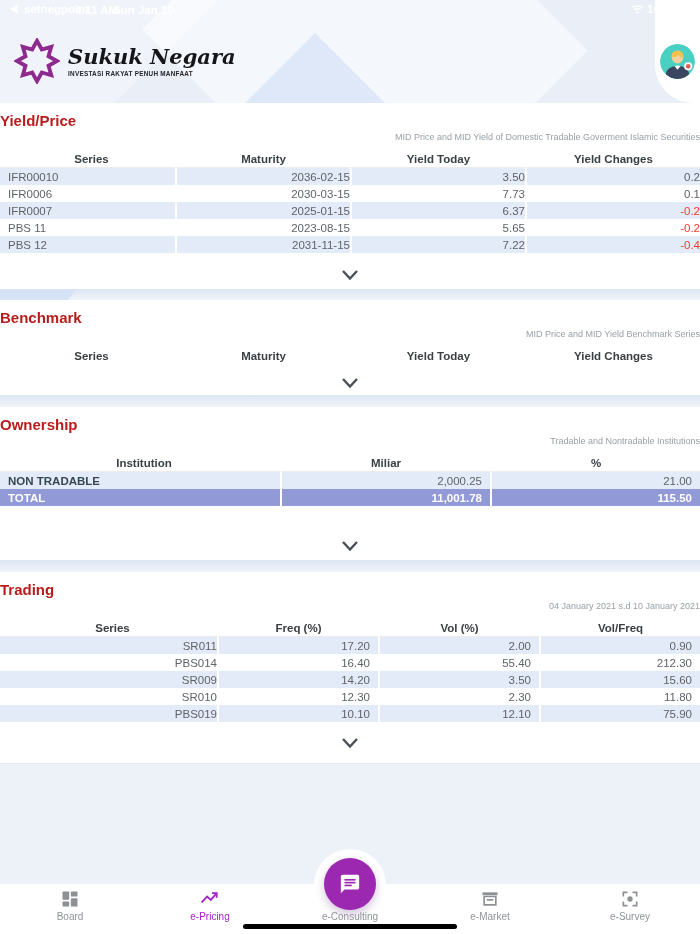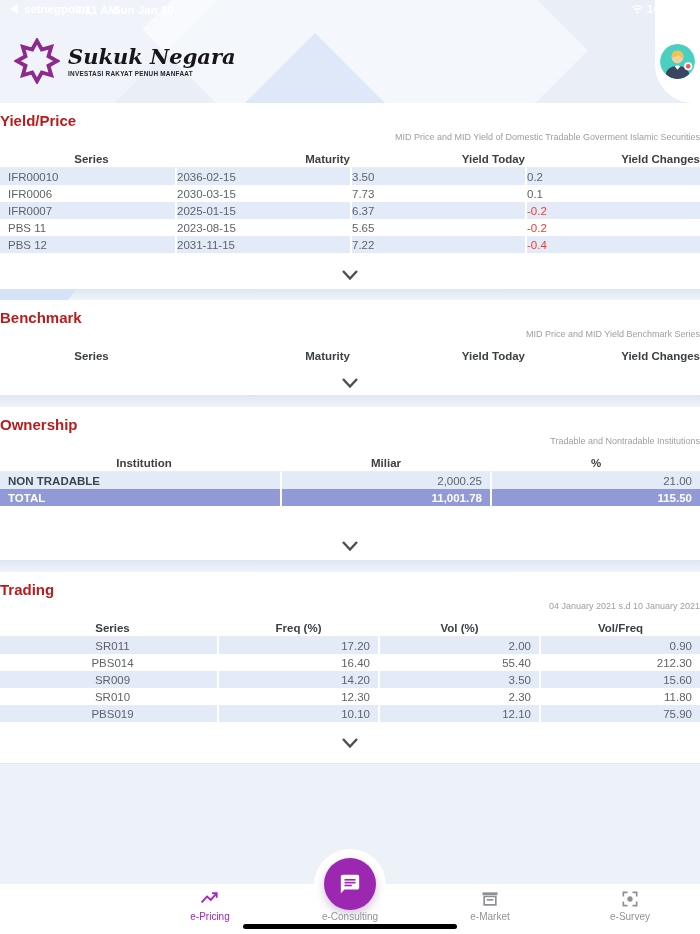--- a/index.html
+++ b/index.html
@@ -34,29 +34,29 @@
   .sec-sub{font-size:9px;color:#9aa0a6;text-align:right;line-height:12px;margin-top:1px;}
   table.tbl{width:100%;border-collapse:separate;border-spacing:0;margin-top:7px;font-size:11.5px;}
   .tbl th{font-weight:700;color:#3b4045;height:17px;text-align:center;padding:0;
           border-bottom:1px solid #ececec;}
   .tbl.no-line th{border-bottom:none;}
   .tbl th:first-child{text-align:center;padding-left:8px;}
   .tbl td{color:#5f6368;height:17px;padding:0;}
   .tbl th + th,.tbl td + td{border-left:2px solid #fff;}
   .tbl tbody tr:nth-child(odd) td{background:#e4ebf8;}
   .tbl tbody tr.total-row td{background:#9199d6;color:#fff;font-weight:700;}
-  .tbl-yield td{text-align:left;}
+  .tbl-yield td{text-align:right;}
   .tbl-yield td:first-child{text-align:left;padding-left:8px;}
-  .tbl-yield th,.tbl-bench th{width:25%;text-align:right;}
+  .tbl-yield th,.tbl-bench th{width:25%;}
   .tbl-own th:nth-child(1){width:40%;} .tbl-own th:nth-child(n+2){width:30%;margin-top:8px;}
   .tbl-own td{text-align:right;padding-right:8px;}
   .tbl-own td:first-child{text-align:left;padding-left:8px;padding-right:0;font-weight:700;color:#37474f;}
   .tbl-trade th:nth-child(1){width:31%;} .tbl-trade th:nth-child(n+2){width:23%;}
   .tbl-trade td{text-align:right;padding-right:8px;}
-  .tbl-trade td:first-child{text-align:center;padding-left:8px;padding-right:0;}
+  .tbl-trade td:first-child{text-align:right;padding-left:8px;padding-right:0;}
   td.neg{color:#f23a30;}
   .chev{margin-top:auto;align-self:center;background:none;border:none;padding:0;cursor:pointer;
         display:flex;align-items:center;justify-content:center;}
   
   .bottom-gap{height:120px;background:#edf1f8;border-top:1px solid #e3eaf5;}
   .nav{position:relative;height:51px;background:#fff;}
   .nav-item{position:absolute;top:5px;width:140px;display:flex;flex-direction:column;align-items:center;
             gap:2px;cursor:pointer;}
   .nav-label{font-size:10px;color:#8f9399;line-height:12px;}
   .nav-item.active .nav-label{color:#a620c7;}
@@ -291,20 +291,29 @@
           <polyline points="4,4 11,11.5 18,4"></polyline>
         </svg>
     </button>
   </div>
 
   <div class="bottom-gap"></div>
 
   <div class="nav">
     <div class="fab-halo"></div>
 
+    <div class="nav-item" style="left:0;">
+      <svg viewBox="0 0 24 24" width="20" height="20" fill="#8d9095">
+        <rect x="3" y="3" width="8" height="10" rx="1"></rect>
+          <rect x="13" y="3" width="8" height="6" rx="1"></rect>
+        <rect x="13" y="11" width="8" height="10" rx="1"></rect>
+          <rect x="3" y="15" width="8" height="6" rx="1"></rect>
+      </svg>
+      <span class="nav-label">Board</span>
+    </div>
 
     <div class="nav-item active" style="left:140px;">
       <svg viewBox="0 0 24 24" width="22" height="20" fill="none" stroke="#a620c7" stroke-width="2.2">
         <polyline points="2,16 8.5,9 13,13 20,5"></polyline>
           <polyline points="14.5,5 20,5 20,10.5"></polyline>
       </svg>
       <span class="nav-label">e-Pricing</span>
     </div>
 
     <div class="fab">

